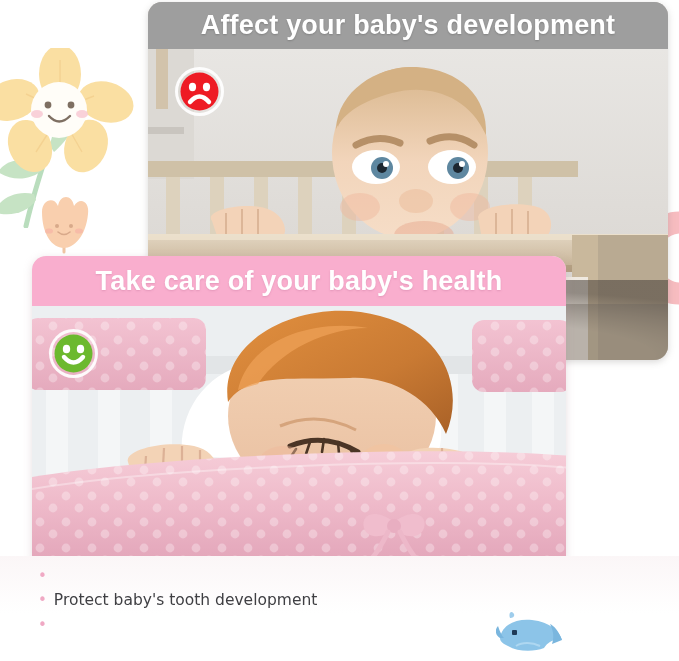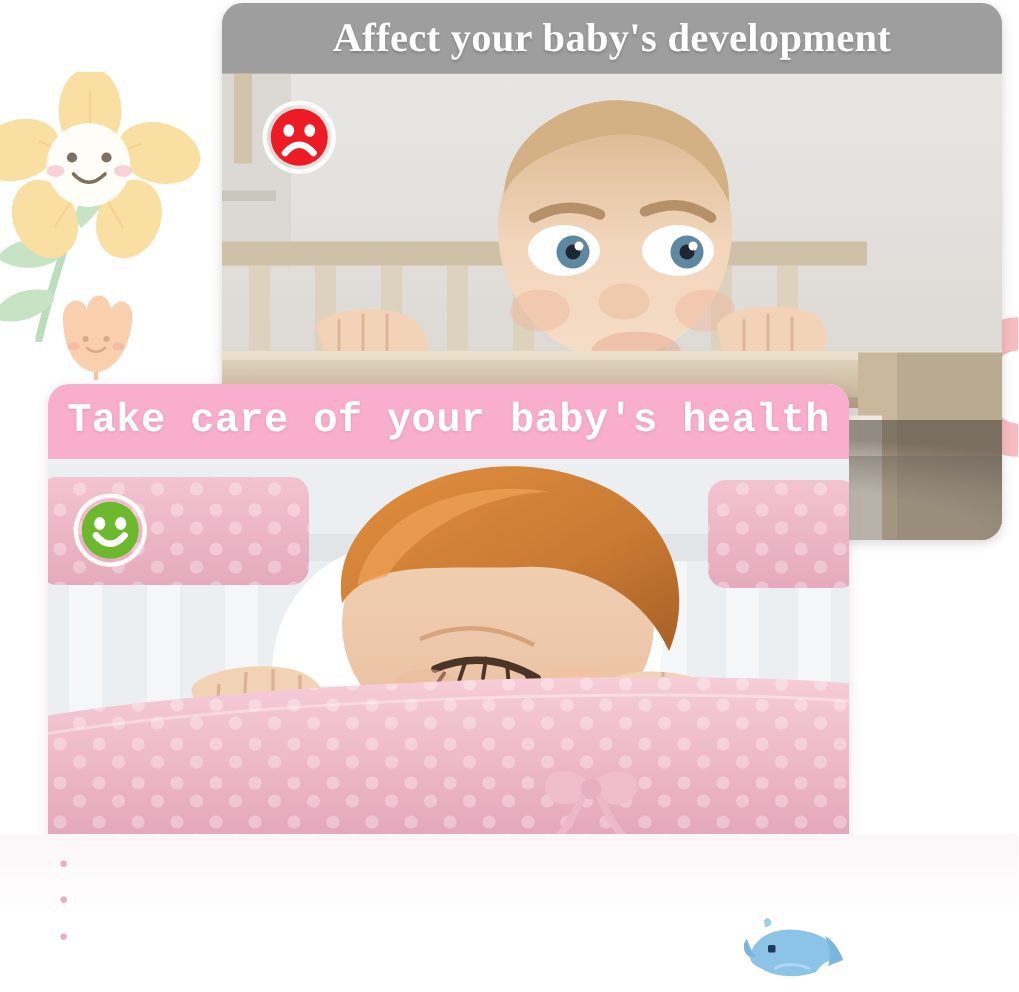--- a/index.html
+++ b/index.html
@@ -22,21 +22,20 @@
 
   
   .card{position:absolute;overflow:hidden;}
 
   
   .card-top{
     left:148px;top:2px;width:520px;height:358px;
     border-radius:14px;
     box-shadow:0 2px 7px rgba(120,115,112,.28);
     background:#b9b3ad;
-    font-family:Liberation Serif, serif;
   }
   .card-top .banner{
     height:47px;width:100%;
     background:#9e9e9e;
     display:flex;align-items:center;justify-content:center;
   }
   .card-top .banner .title{
     color:#ffffff;font-size:27px;font-weight:bold;letter-spacing:.2px;
     text-shadow:0 1px 2px rgba(0,0,0,.18);
     white-space:nowrap;
@@ -47,21 +46,21 @@
   .card-bottom{
     left:32px;top:256px;width:534px;height:305px;
     border-radius:14px 14px 0 0;
     box-shadow:0 2px 8px rgba(180,150,160,.30);
     background:#f2dbe3;
   }
   .card-bottom .banner{
     height:50px;width:100%;
     background:#f9aece;
     border-radius:14px 14px 0 0;
-    display:flex;align-items:center;justify-content:center;font-family:Liberation Mono, monospace;
+    display:flex;align-items:center;justify-content:center;
   }
   .card-bottom .banner .title{
     color:#ffffff;font-size:27px;font-weight:bold;letter-spacing:.2px;
     text-shadow:0 1px 2px rgba(190,110,150,.35);
     white-space:nowrap;
   }
   .card-bottom .photo{position:absolute;left:0;top:50px;width:534px;height:255px;overflow:hidden;}
 
   
   .badge{
@@ -370,20 +369,21 @@
   </div>
 
   <div class="haze"></div>
 
   <div class="bullets">
     <div class="bullet">
       <span class="dot">•</span>
     </div>
     <div class="bullet">
       <span class="dot">•</span>
+      <span class="txt">Protect baby's tooth development</span>
     </div>
     <div class="bullet">
       <span class="dot">•</span>
     </div>
   </div>
 
   <svg class="deco deco-whale" viewBox="0 0 68 46">
     <path d="M4 30 C6 16 22 10 36 12 C54 14 64 24 66 32 C58 30 52 34 48 40 C38 44 22 44 12 38 C8 36 4 34 4 30 Z" fill="#8cc4e8"></path>
     <path d="M66 32 C62 22 58 18 54 16 C58 24 58 30 56 36 Z" fill="#7ab6de"></path>
     <path d="M4 30 C0 28 -2 22 2 18 C4 24 6 28 8 30 Z" fill="#7ab6de"></path>

